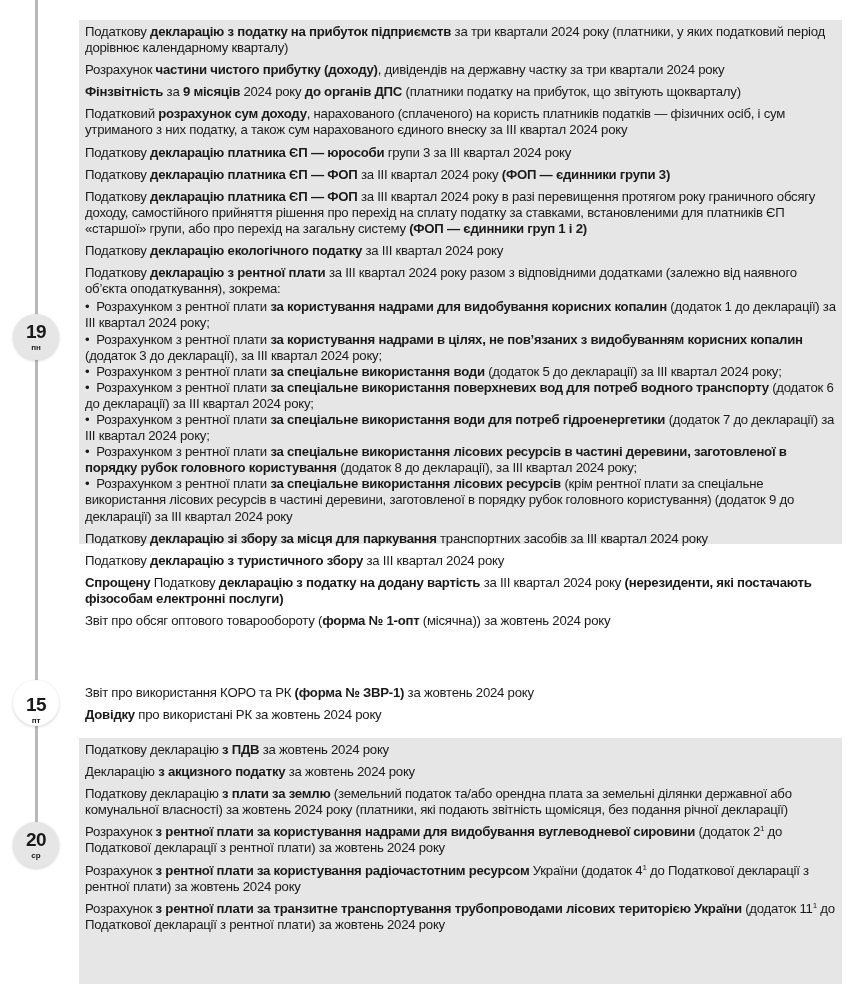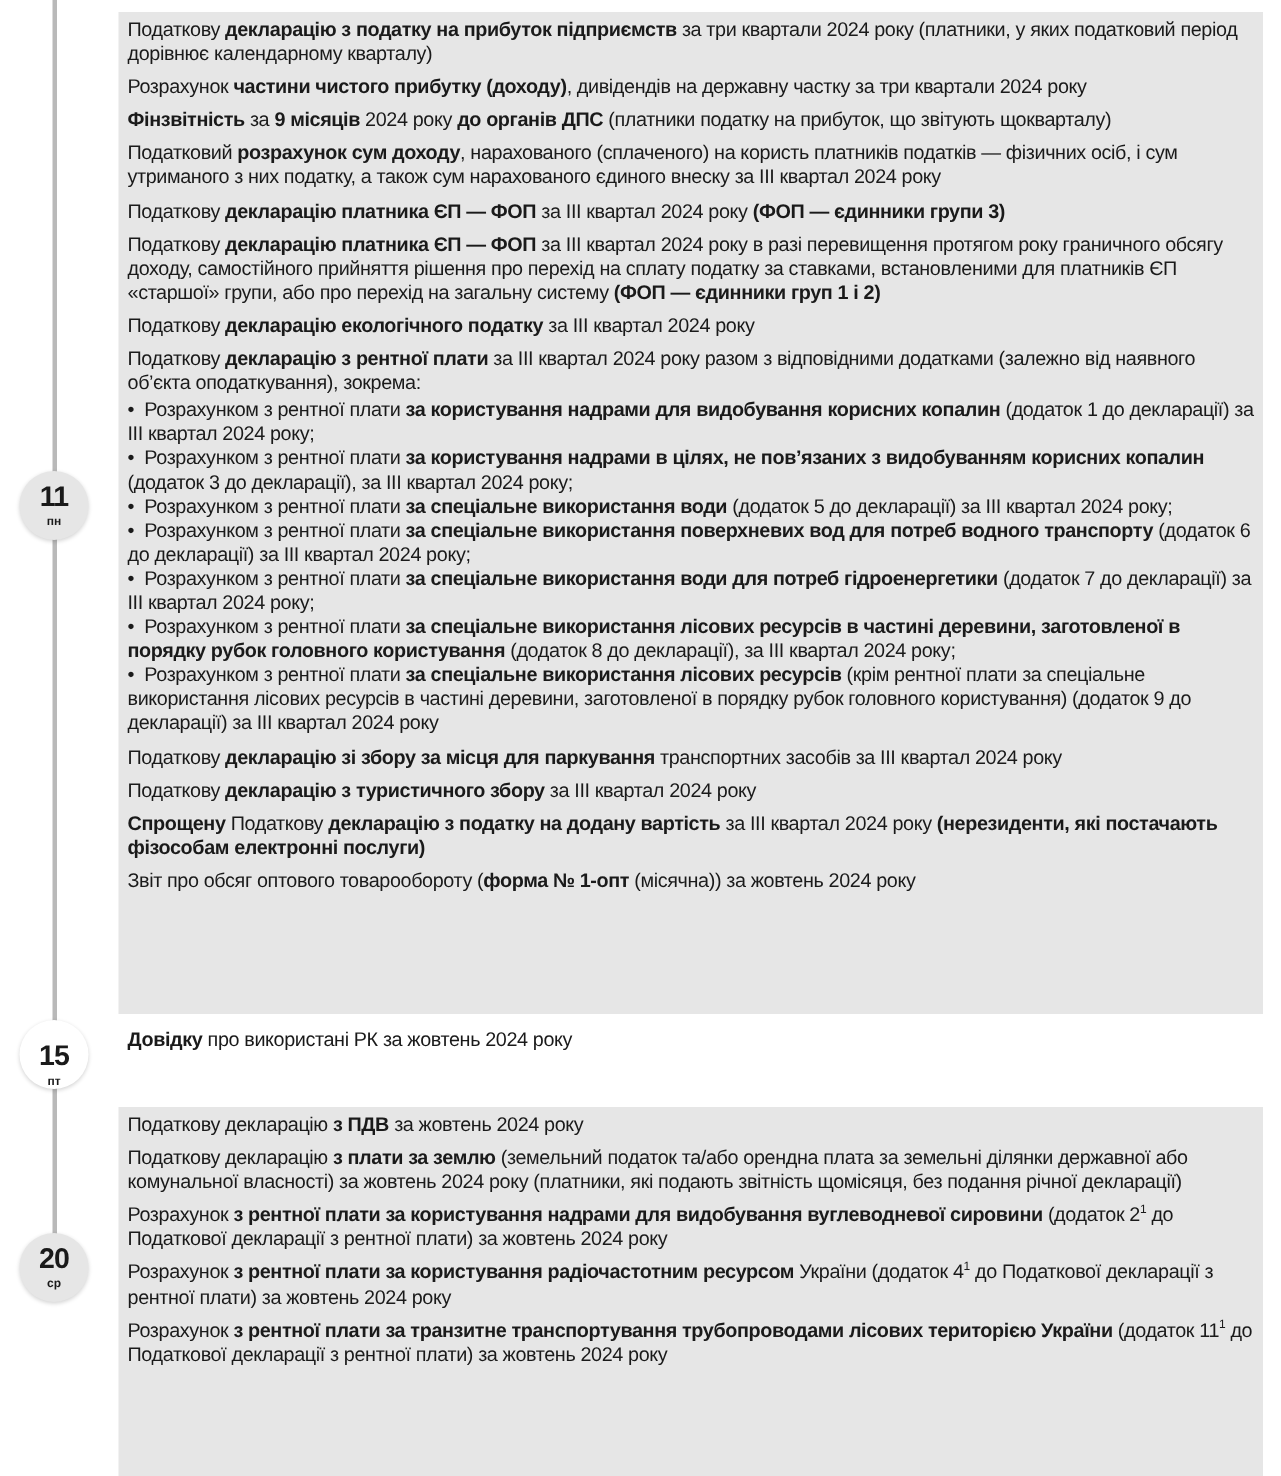--- a/index.html
+++ b/index.html
@@ -20,59 +20,62 @@
   .entry.sub.last { margin-bottom:6px; }
   .entry b { font-weight:bold; }
   sup { font-size:8px; line-height:0; }
 </style>
 </head>
 <body>
 
 <div class="timeline-line" style="top:0; height:830px;"></div>
 
 <div class="day-badge gray" style="top:314px;">
-  <span class="day-num">11</span>
+  <span class="day-num">19</span>
   <span class="day-wd">пн</span>
 </div>
 <div class="day-badge white" style="top:680px;">
   <span class="day-num">15</span>
   <span class="day-wd">пт</span>
 </div>
 <div class="day-badge gray" style="top:822px;">
   <span class="day-num">20</span>
   <span class="day-wd">ср</span>
 </div>
 
-<div class="section gray" style="top:8px; height:668px;">
+<div class="section gray" style="top:20px; height:524px;">
   <p class="entry"><span>Податкову </span><b>декларацію з податку на прибуток підприємств</b><span> за три квартали 2024 року (платники, у яких податковий період дорівнює календарному кварталу)</span></p>
   <p class="entry"><span>Розрахунок </span><b>частини чистого прибутку (доходу)</b><span>, дивідендів на державну частку за три квартали 2024 року</span></p>
   <p class="entry"><b>Фінзвітність</b><span> за </span><b>9 місяців</b><span> 2024 року </span><b>до органів ДПС</b><span> (платники податку на прибуток, що звітують щокварталу)</span></p>
   <p class="entry"><span>Податковий </span><b>розрахунок сум доходу</b><span>, нарахованого (сплаченого) на користь платників податків — фізичних осіб, і сум утриманого з них податку, а також сум нарахованого єдиного внеску за III квартал 2024 року</span></p>
+  <p class="entry"><span>Податкову </span><b>декларацію платника ЄП — юрособи</b><span> групи 3 за III квартал 2024 року</span></p>
   <p class="entry"><span>Податкову </span><b>декларацію платника ЄП — ФОП</b><span> за III квартал 2024 року </span><b>(ФОП — єдинники групи 3)</b></p>
   <p class="entry"><span>Податкову </span><b>декларацію платника ЄП — ФОП</b><span> за III квартал 2024 року в разі перевищення протягом року граничного обсягу доходу, самостійного прийняття рішення про перехід на сплату податку за ставками, встановленими для платників ЄП «старшої» групи, або про перехід на загальну систему </span><b>(ФОП — єдинники груп 1 і 2)</b></p>
   <p class="entry"><span>Податкову </span><b>декларацію екологічного податку</b><span> за III квартал 2024 року</span></p>
   <p class="entry" style="margin-bottom:2px;"><span>Податкову </span><b>декларацію з рентної плати</b><span> за III квартал 2024 року разом з відповідними додатками (залежно від наявного об’єкта оподаткування), зокрема:</span></p>
 
   <p class="entry sub"><span>•&nbsp;&nbsp;</span><span>Розрахунком з рентної плати </span><b>за користування надрами для видобування корисних копалин</b><span> (додаток 1 до декларації) за III квартал 2024 року;</span></p>
   <p class="entry sub"><span>•&nbsp;&nbsp;</span><span>Розрахунком з рентної плати </span><b>за користування надрами в цілях, не пов’язаних з видобуванням корисних копалин</b><span> (додаток 3 до декларації), за III квартал 2024 року;</span></p>
   <p class="entry sub"><span>•&nbsp;&nbsp;</span><span>Розрахунком з рентної плати </span><b>за спеціальне використання води</b><span> (додаток 5 до декларації) за III квартал 2024 року;</span></p>
   <p class="entry sub"><span>•&nbsp;&nbsp;</span><span>Розрахунком з рентної плати </span><b>за спеціальне використання поверхневих вод для потреб водного транспорту</b><span> (додаток 6 до декларації) за III квартал 2024 року;</span></p>
   <p class="entry sub"><span>•&nbsp;&nbsp;</span><span>Розрахунком з рентної плати </span><b>за спеціальне використання води для потреб гідроенергетики</b><span> (додаток 7 до декларації) за III квартал 2024 року;</span></p>
   <p class="entry sub"><span>•&nbsp;&nbsp;</span><span>Розрахунком з рентної плати </span><b>за спеціальне використання лісових ресурсів в частині деревини, заготовленої в порядку рубок головного користування</b><span> (додаток 8 до декларації), за III квартал 2024 року;</span></p>
   <p class="entry sub last"><span>•&nbsp;&nbsp;</span><span>Розрахунком з рентної плати </span><b>за спеціальне використання лісових ресурсів</b><span> (крім рентної плати за спеціальне використання лісових ресурсів в частині деревини, заготовленої в порядку рубок головного користування) (додаток 9 до декларації) за III квартал 2024 року</span></p>
 
   <p class="entry"><span>Податкову </span><b>декларацію зі збору за місця для паркування</b><span> транспортних засобів за III квартал 2024 року</span></p>
   <p class="entry"><span>Податкову </span><b>декларацію з туристичного збору</b><span> за III квартал 2024 року</span></p>
   <p class="entry"><b>Спрощену</b><span> Податкову </span><b>декларацію з податку на додану вартість</b><span> за III квартал 2024 року </span><b>(нерезиденти, які постачають фізособам електронні послуги)</b></p>
   <p class="entry"><span>Звіт про обсяг оптового товарообороту (</span><b>форма № 1-опт</b><span> (місячна)) за жовтень 2024 року</span></p>
 </div>
 
 <div class="section" style="top:681px; height:52px;">
+  <p class="entry"><span>Звіт про використання КОРО та РК </span><b>(форма № ЗВР-1)</b><span> за жовтень 2024 року</span></p>
   <p class="entry"><b>Довідку</b><span> про використані РК за жовтень 2024 року</span></p>
 </div>
 
 <div class="section gray" style="top:738px; height:254px;">
   <p class="entry"><span>Податкову декларацію </span><b>з ПДВ</b><span> за жовтень 2024 року</span></p>
+  <p class="entry"><span>Декларацію </span><b>з акцизного податку</b><span> за жовтень 2024 року</span></p>
   <p class="entry"><span>Податкову декларацію </span><b>з плати за землю</b><span> (земельний податок та/або орендна плата за земельні ділянки державної або комунальної власності) за жовтень 2024 року (платники, які подають звітність щомісяця, без подання річної декларації)</span></p>
   <p class="entry"><span>Розрахунок </span><b>з рентної плати за користування надрами для видобування вуглеводневої сировини</b><span> (додаток 2</span><sup>1</sup><span> до Податкової декларації з рентної плати) за жовтень 2024 року</span></p>
   <p class="entry"><span>Розрахунок </span><b>з рентної плати за користування радіочастотним ресурсом</b><span> України (додаток 4</span><sup>1</sup><span> до Податкової декларації з рентної плати) за жовтень 2024 року</span></p>
   <p class="entry"><span>Розрахунок </span><b>з рентної плати за транзитне транспортування трубопроводами лісових територією України</b><span> (додаток 11</span><sup>1</sup><span> до Податкової декларації з рентної плати) за жовтень 2024 року</span></p>
 </div>
 
 </body></html>

